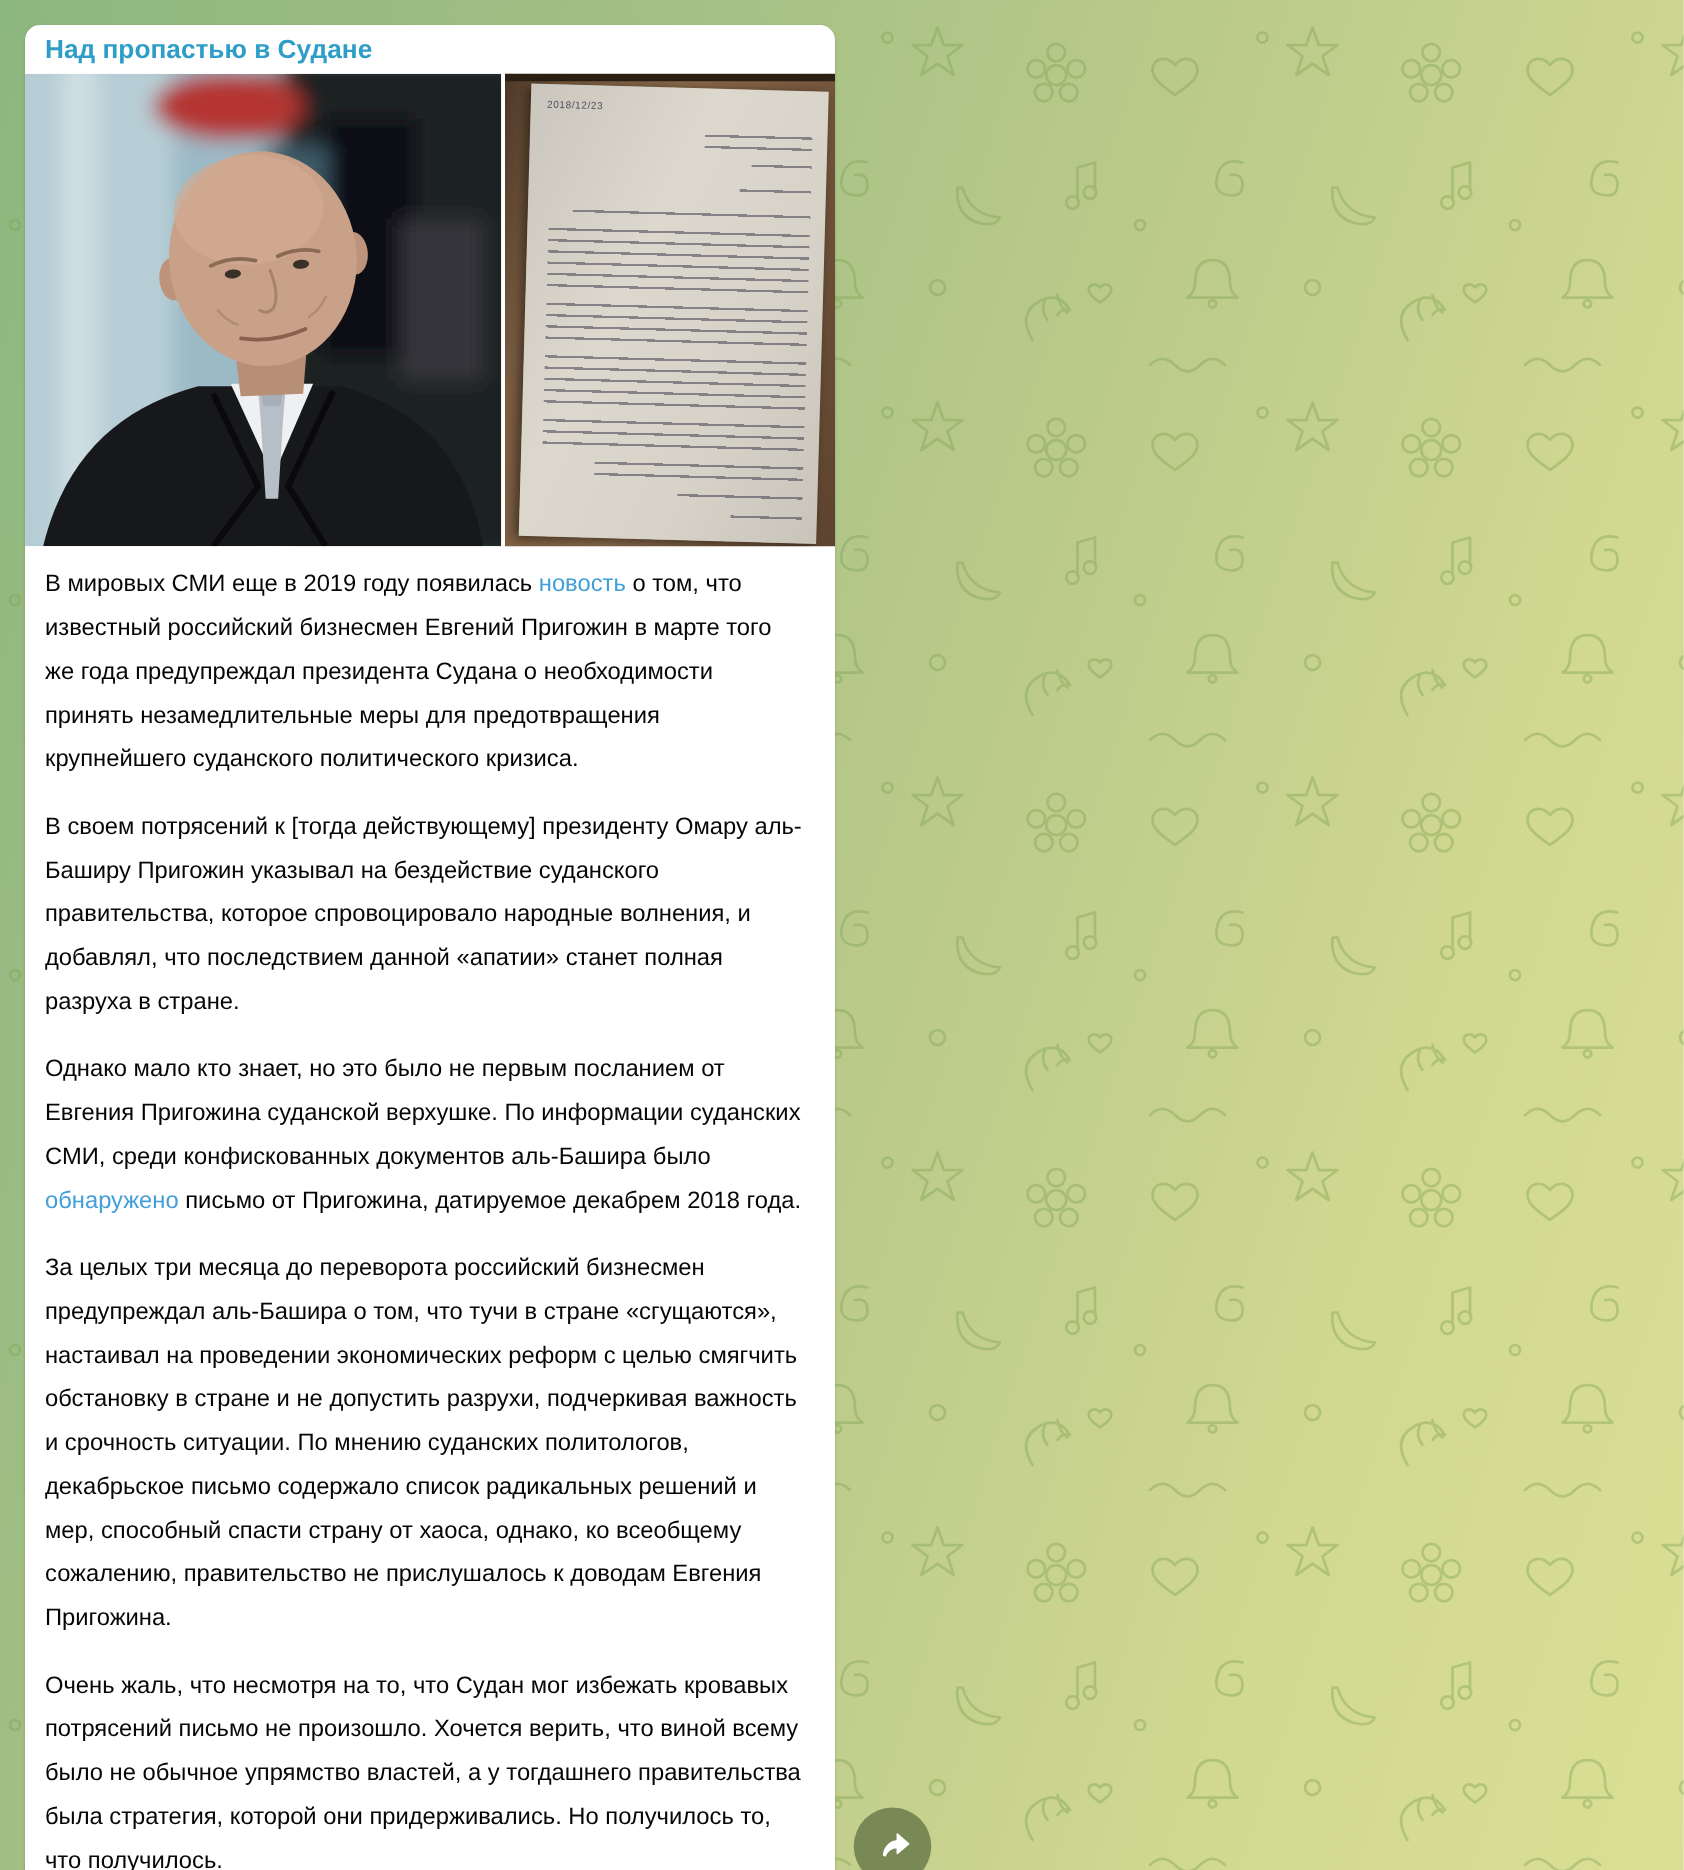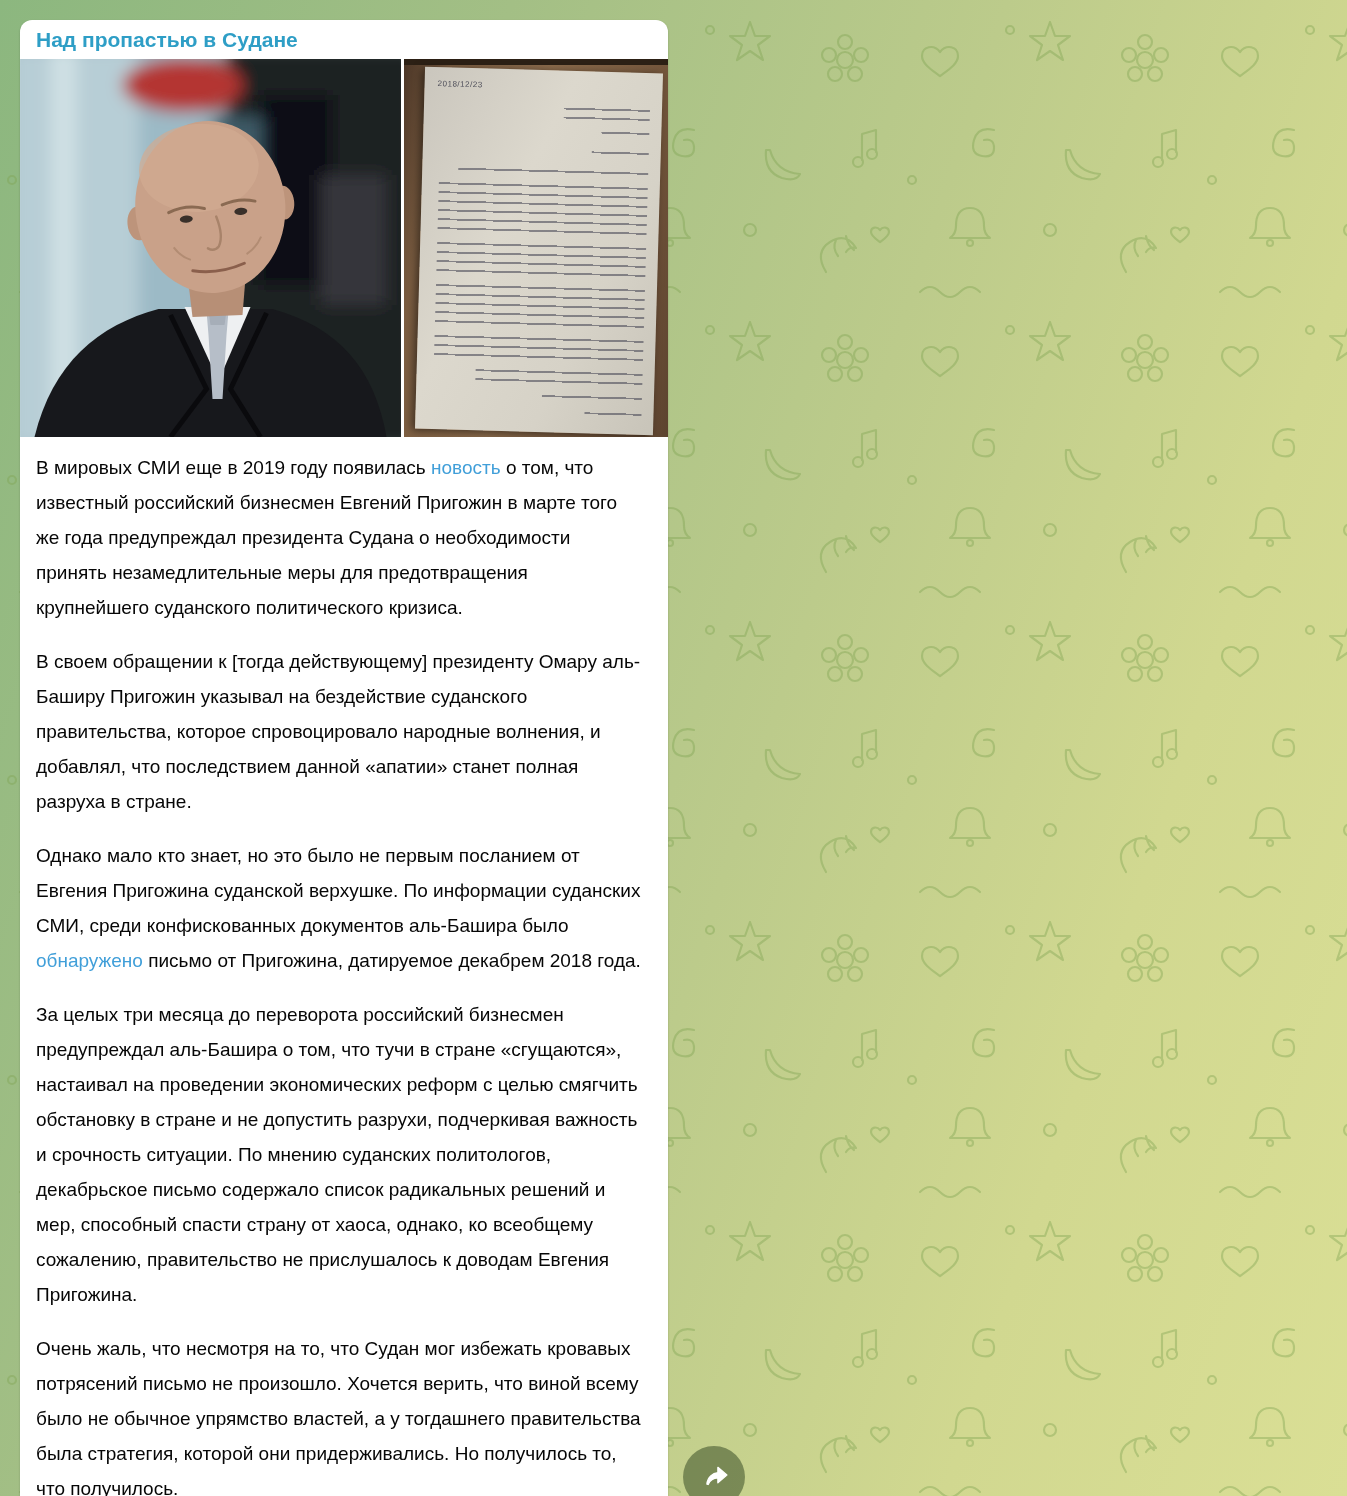--- a/index.html
+++ b/index.html
@@ -167,21 +167,21 @@
         <div class="ar-block" style="margin-top:9px;width:88%;height:24px;margin-right:12px;"></div>
         <div class="ar-block" style="margin-top:9px;width:70%;height:15px;margin-right:12px;"></div>
         <div class="ar-block" style="margin-top:9px;width:42%;height:6px;margin-right:12px;"></div>
         <div class="ar-block" style="margin-top:10px;width:24%;height:6px;margin-right:12px;"></div>
       </div>
     </div>
   </div>
 
   <div class="text" id="paragraphs">
       <div class="para"><span class="run-plain">В мировых СМИ еще в 2019 году появилась </span><span class="run-link">новость</span><span class="run-plain"> о том, что известный российский бизнесмен Евгений Пригожин в марте того же года предупреждал президента Судана о необходимости принять незамедлительные меры для предотвращения крупнейшего суданского политического кризиса.</span></div>
-      <div class="para"><span class="run-plain">В своем обращении к [</span><span class="run-italic">тогда действующему</span><span class="run-plain">] президенту Омару аль-Баширу Пригожин указывал на бездействие суданского правительства, которое спровоцировало народные волнения, и добавлял, что последствием данной «апатии» станет полная разруха в стране.</span></div>
+      <div class="para"><span class="run-plain">В своем потрясений к [</span><span class="run-italic">тогда действующему</span><span class="run-plain">] президенту Омару аль-Баширу Пригожин указывал на бездействие суданского правительства, которое спровоцировало народные волнения, и добавлял, что последствием данной «апатии» станет полная разруха в стране.</span></div>
       <div class="para"><span class="run-plain">Однако мало кто знает, но это было </span><span class="run-bold">не первым посланием</span><span class="run-plain"> от Евгения Пригожина суданской верхушке. По информации суданских СМИ, среди конфискованных документов аль-Башира было </span><span class="run-link">обнаружено</span><span class="run-plain"> письмо от Пригожина, датируемое декабрем 2018 года.</span></div>
       <div class="para"><span class="run-plain">За целых три месяца до переворота российский бизнесмен предупреждал аль-Башира о том, что тучи в стране «сгущаются», настаивал на проведении экономических реформ с целью смягчить обстановку в стране и не допустить разрухи, подчеркивая важность и срочность ситуации. По мнению суданских политологов, декабрьское письмо </span><span class="run-bold">содержало список радикальных решений и мер, способный спасти страну от хаоса</span><span class="run-plain">, однако, ко всеобщему сожалению, правительство не прислушалось к доводам Евгения Пригожина.</span></div>
       <div class="para"><span class="run-plain">Очень жаль, что несмотря на то, что Судан мог избежать кровавых потрясений письмо не произошло. Хочется верить, что виной всему было не обычное упрямство властей, а у тогдашнего правительства была стратегия, которой они придерживались. Но получилось то, что получилось.</span></div>
     </div>
 
   <div class="reactions" id="reactions">
       <div class="pill">
         <span class="emoji">
           <svg viewBox="0 0 24 24" width="23" height="23">
             <circle cx="12" cy="11" r="9" fill="#f7c843"></circle>

